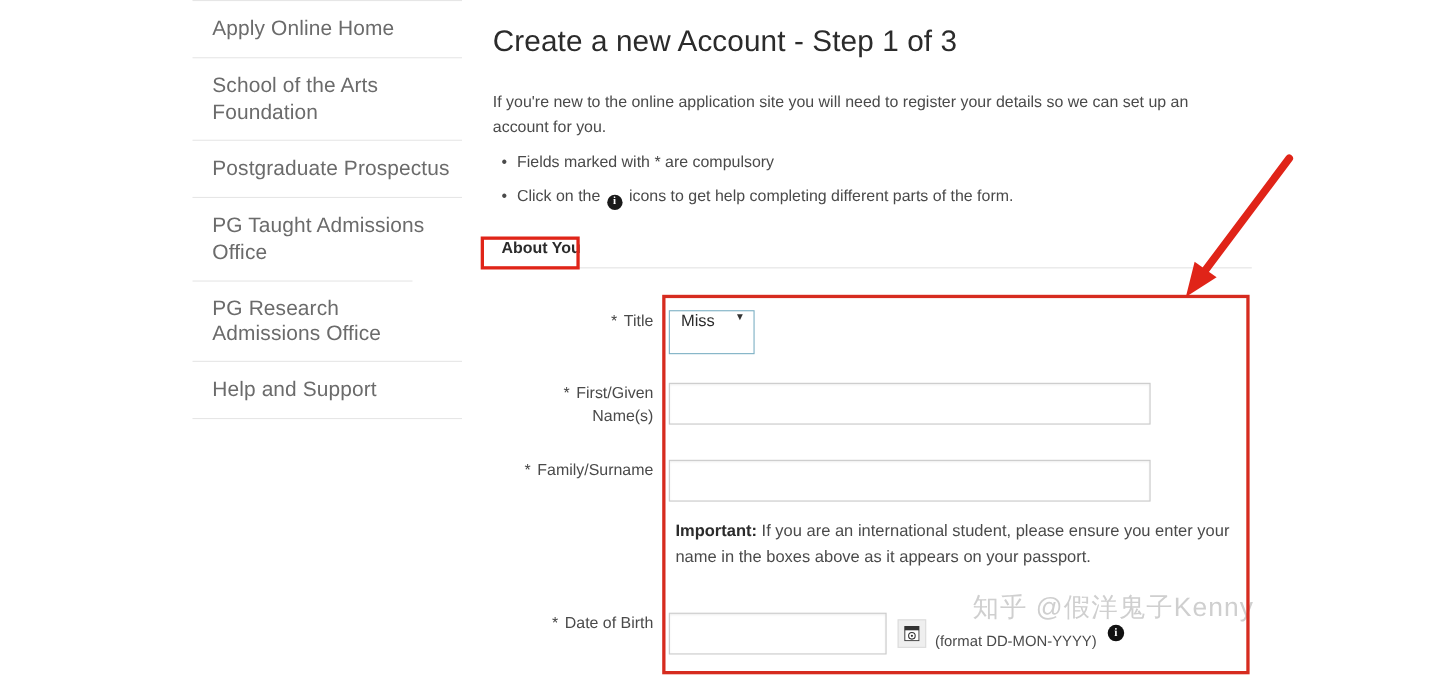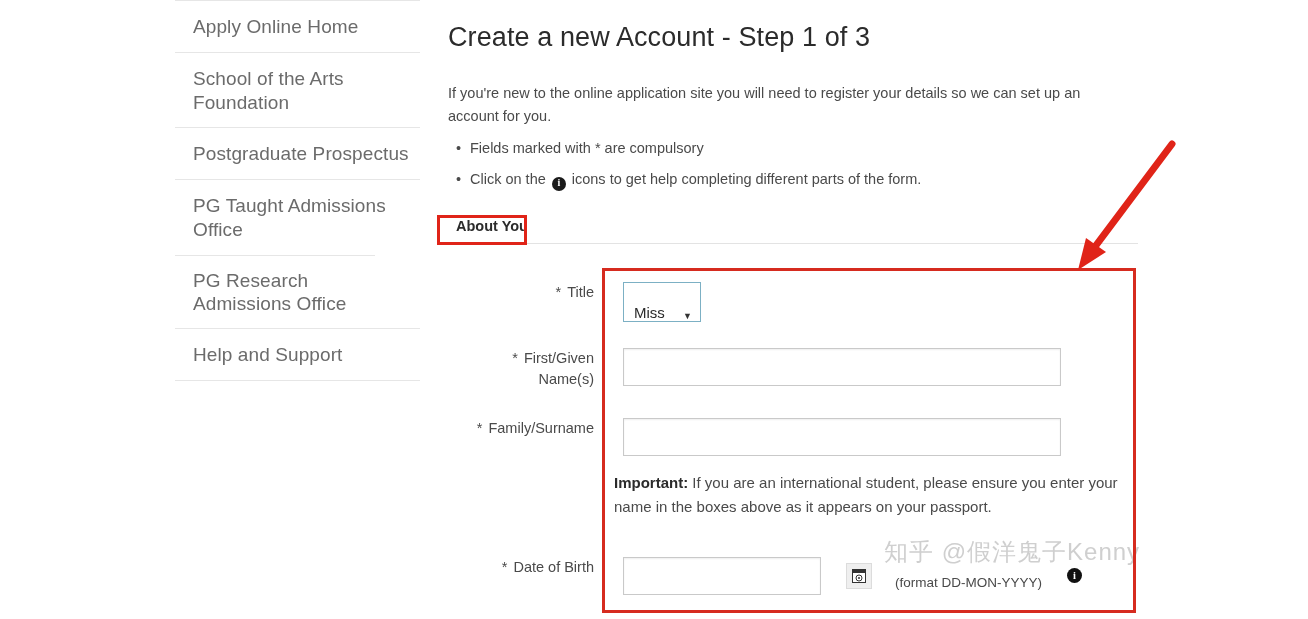--- a/index.html
+++ b/index.html
@@ -100,21 +100,20 @@
     font-weight: bold;
     color: #2b2b2b;
     padding: 4px 8px 6px 8px;
   }
 
   
   .form-row {
     position: absolute;
     display: flex;
     align-items: flex-start;
-    gap: 15px;
   }
   .field-label {
     width: 160px;
     text-align: right;
     font-size: 14.5px;
     color: #4a4a4a;
     line-height: 1.42;
     padding-right: 14px;
     white-space: pre-line;
   }
@@ -129,21 +128,21 @@
     padding: 0 8px;
     font-family: "Liberation Sans", sans-serif;
     outline: none;
   }
 
   .select-box {
     width: 78px; height: 40px;
     border: 1px solid #7cb0c4;
     background: #fff;
     display: flex;
-    align-items: flex-end;
+    align-items: flex-start;
     padding: 0 8px 0 10px;
     font-size: 15px;
     color: #2b2b2b;
     cursor: pointer;
   }
   .select-box .caret {
     margin-left: auto;
     font-size: 9px;
     color: #333;
   }

